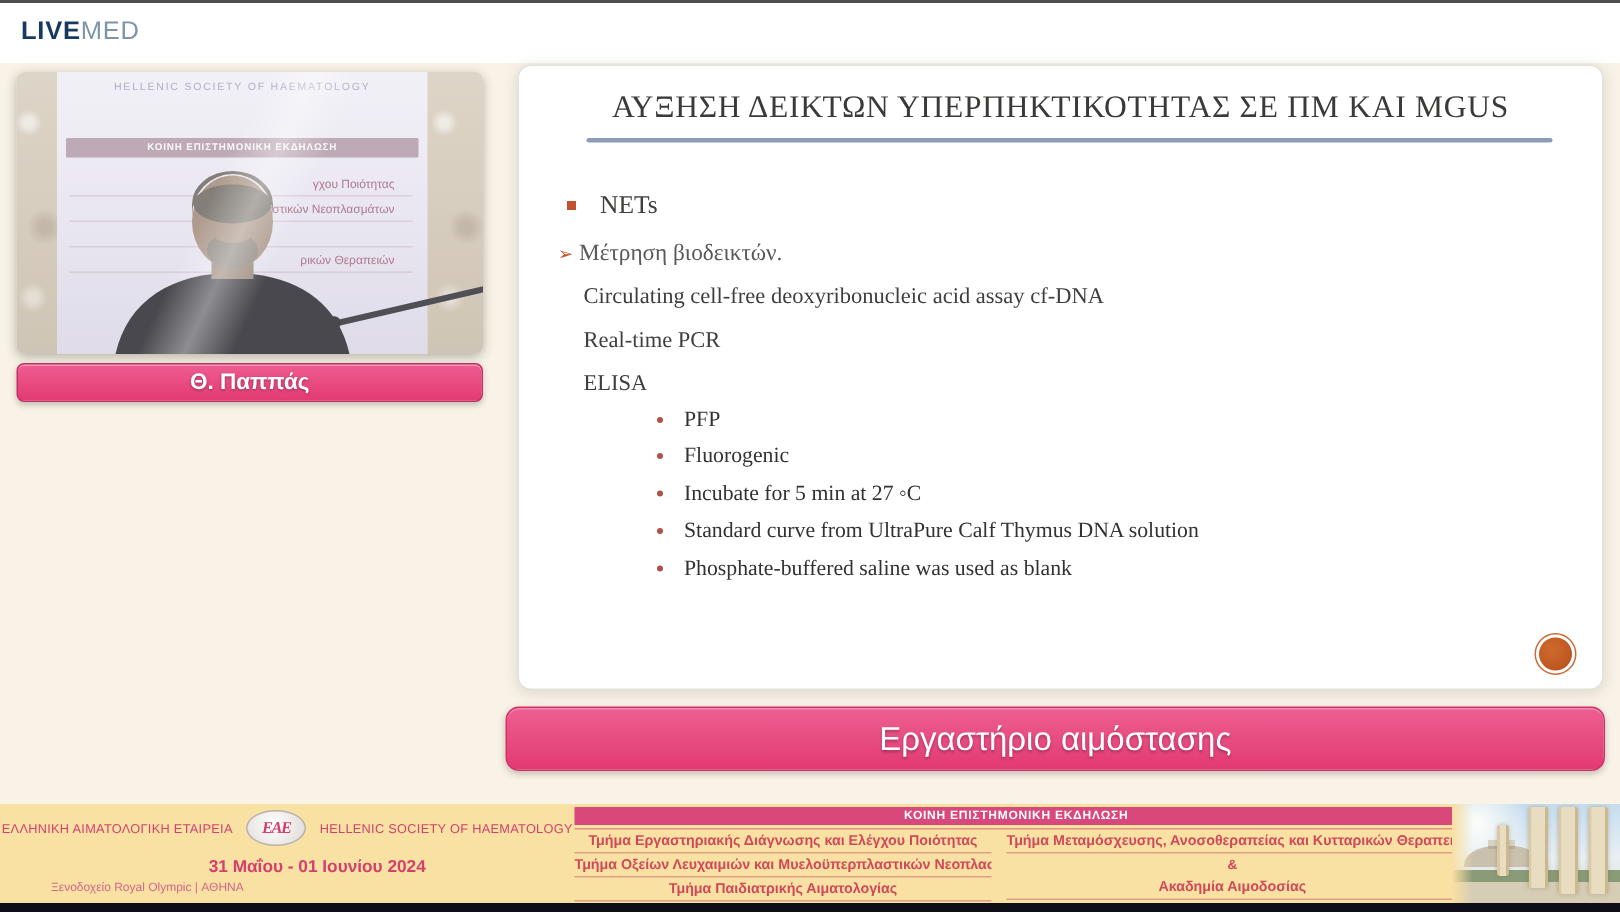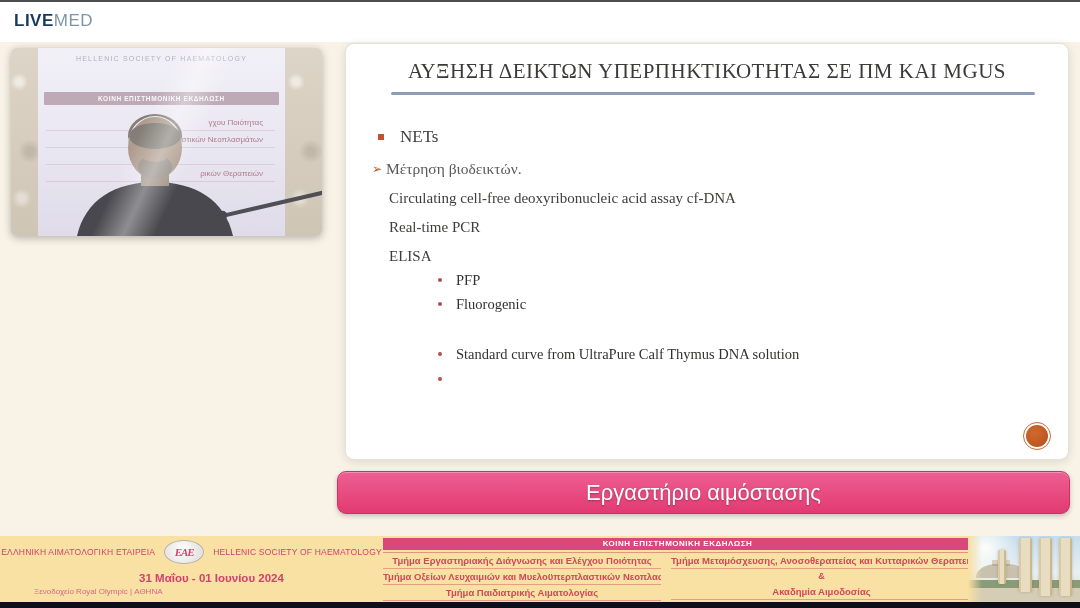--- a/index.html
+++ b/index.html
@@ -166,37 +166,39 @@
       <ellipse cx="100" cy="38" rx="27" ry="31" fill="#a18b7b"></ellipse>
       <path d="M73,34 A27,28 0 0 1 127,34 L127,26 A27,22 0 0 0 73,26 Z" fill="#6f6961"></path>
       <ellipse cx="100" cy="26" rx="26" ry="13" fill="#6f6961"></ellipse>
       <ellipse cx="100" cy="57" rx="17" ry="12" fill="#837b71"></ellipse>
       <ellipse cx="100" cy="47" rx="12" ry="5" fill="#a18b7b"></ellipse>
     </svg>
     <div class="mic"></div>
     <div class="glare"></div>
   </div>
 
+  <div class="name-banner"><span>Θ. Παππάς</span></div>
 
   <div class="slide">
     <div class="s-title">ΑΥΞΗΣΗ ΔΕΙΚΤΩΝ ΥΠΕΡΠΗΚΤΙΚΟΤΗΤΑΣ ΣΕ ΠΜ ΚΑΙ MGUS</div>
     <div class="s-rule"></div>
 
     <div class="s-line s-nets"><span class="sq"></span><span>NETs</span></div>
 
     <div class="s-line s-arrow"><span class="arr">➢</span><span>Μέτρηση βιοδεικτών.</span></div>
 
     <div class="s-line s-plain" style="top:143px">Circulating cell-free deoxyribonucleic acid assay cf-DNA</div>
     <div class="s-line s-plain" style="top:172px">Real-time PCR</div>
     <div class="s-line s-plain" style="top:201px">ELISA</div>
 
     <div class="s-line s-sub" style="top:225px"><span class="dot"></span><span>PFP</span></div>
     <div class="s-line s-sub" style="top:249px"><span class="dot"></span><span>Fluorogenic</span></div>
+    <div class="s-line s-sub" style="top:274px"><span class="dot"></span><span>Incubate for 5 min at 27 ◦C</span></div>
     <div class="s-line s-sub" style="top:299px"><span class="dot"></span><span>Standard curve from UltraPure Calf Thymus DNA solution</span></div>
-    <div class="s-line s-sub" style="top:324px"><span class="dot"></span></div>
+    <div class="s-line s-sub" style="top:324px"><span class="dot"></span><span>Phosphate-buffered saline was used as blank</span></div>
 
     <div class="seal">
         <div class="seal-inner"></div>
       </div>
   </div>
 
   <div class="session-banner"><span>Εργαστήριο αιμόστασης</span></div>
 
   <div class="footer">
     <div class="f-left">

